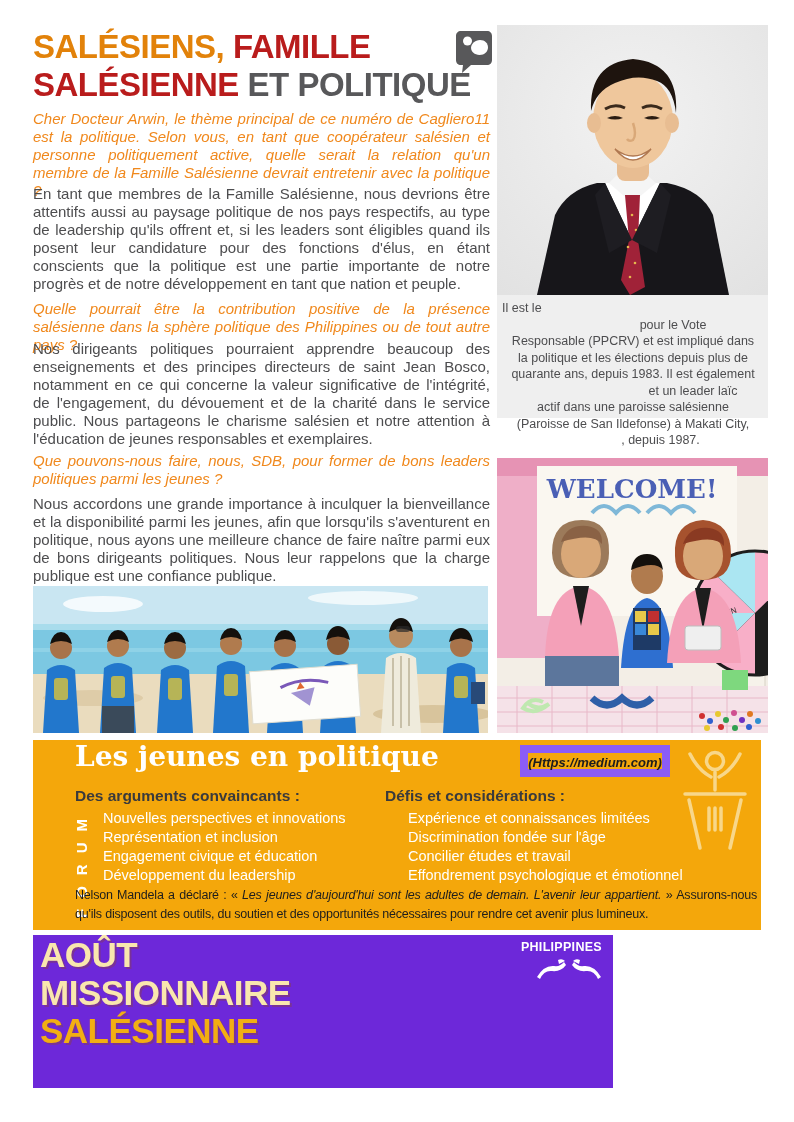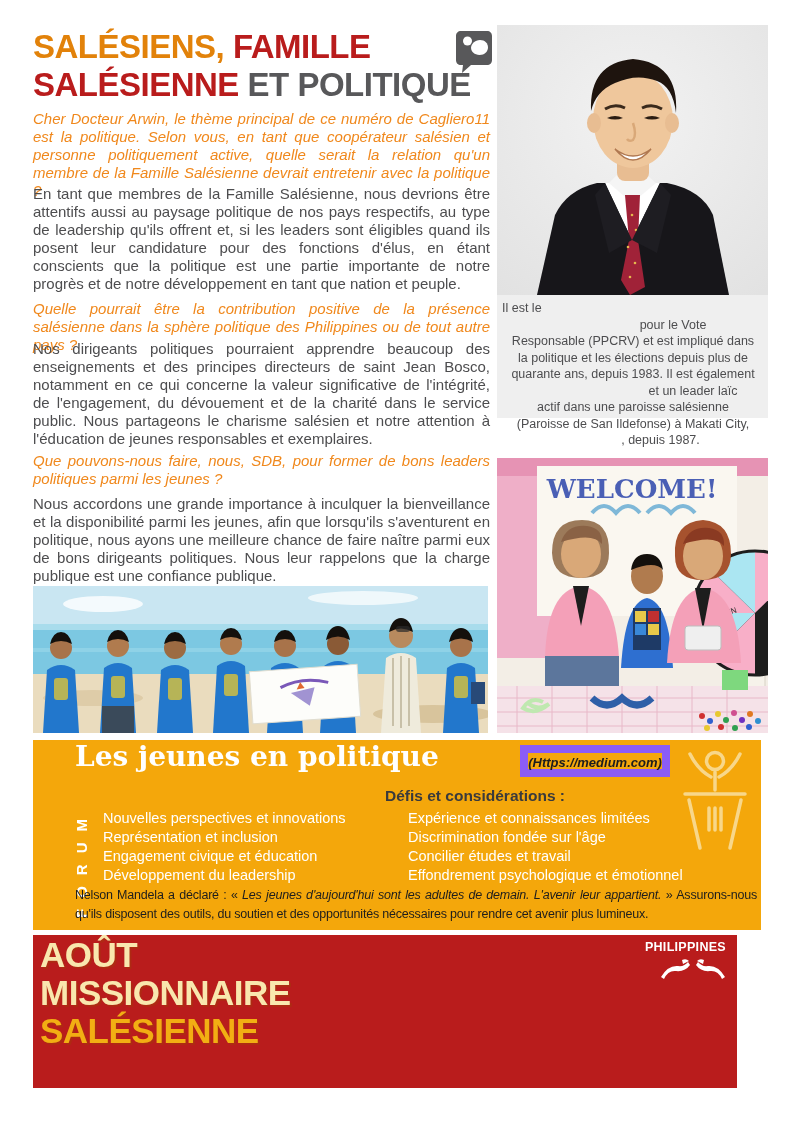--- a/index.html
+++ b/index.html
@@ -50,21 +50,21 @@
   .pros-title { left:42px; } .cons-title { left:352px; }
   .forum-list { position:absolute; top:69px; list-style:none; color:#fff; font-weight:normal;
                 font-size:14.5px; line-height:19px; }
   .pros-list { left:70px; } .cons-list { left:375px; }
   .podium-icon { position:absolute; left:643px; top:10px; }
   .quote { position:absolute; left:42px; top:146px; width:682px; color:#1d1d1d;
            font-size:12.5px; line-height:19px; text-align:justify; letter-spacing:-0.2px; }
   .quote .qi { font-style:italic; }
 
   
-  .footer { position:absolute; left:33px; top:935px; width:704px; height:153px; background:#b91c1c; }
+  .footer { position:absolute; left:33px; top:935px; width:580px; height:153px; background:#6d28d9; }
   .footer-lines { position:absolute; left:7px; top:1px; font-weight:bold; font-size:35px;
                   line-height:38px; letter-spacing:-0.5px;
                   text-shadow:2px 2px 0 rgba(150,75,0,0.30); }
   .f-cream { color:#F9E7AE; } .f-amber { color:#F2AE13; }
   .footer-country { position:absolute; right:11px; top:5px; color:#fff; font-weight:bold;
                     font-size:12.5px; letter-spacing:0.3px; }
   .hands-logo { position:absolute; right:11px; top:22px; }
 
   figure, svg { display:block; }
 </style>
@@ -299,20 +299,21 @@
         <path d="M268 96 l4 6 l-8 1 Z" fill="#E06830"></path>
       </g>
     </svg>
   </figure>
 
   <section class="forum">
     <div class="forum-vertical">FORUM</div>
     <h2 class="forum-heading">Les jeunes en politique</h2>
     <div class="medium-box">(Https://medium.com)</div>
 
+    <div class="list-title pros-title">Des arguments convaincants :</div>
     <ul class="forum-list pros-list">
       <li>Nouvelles perspectives et innovations</li>
       <li>Représentation et inclusion</li>
       <li>Engagement civique et éducation</li>
       <li>Développement du leadership</li>
     </ul>
 
     <div class="list-title cons-title">Défis et considérations :</div>
     <ul class="forum-list cons-list">
       <li>Expérience et connaissances limitées</li>

